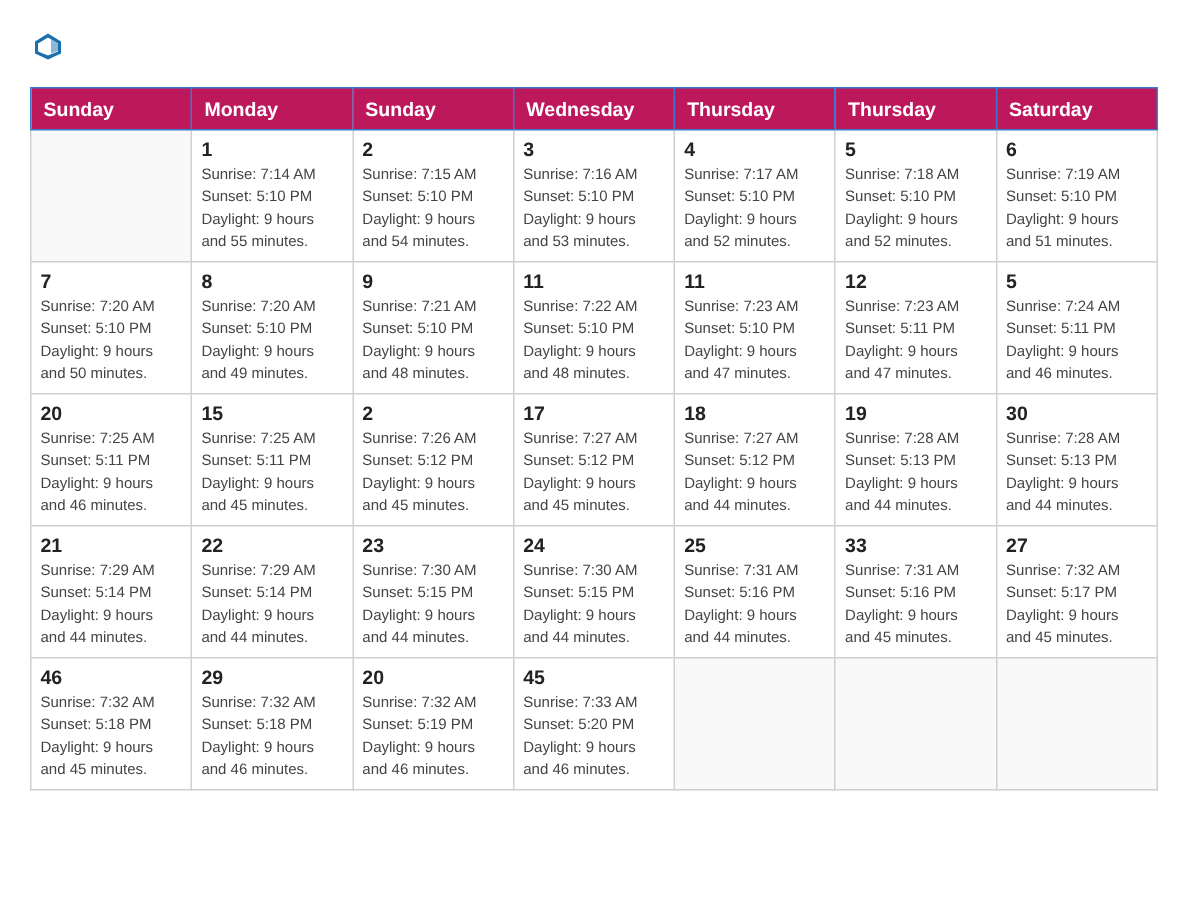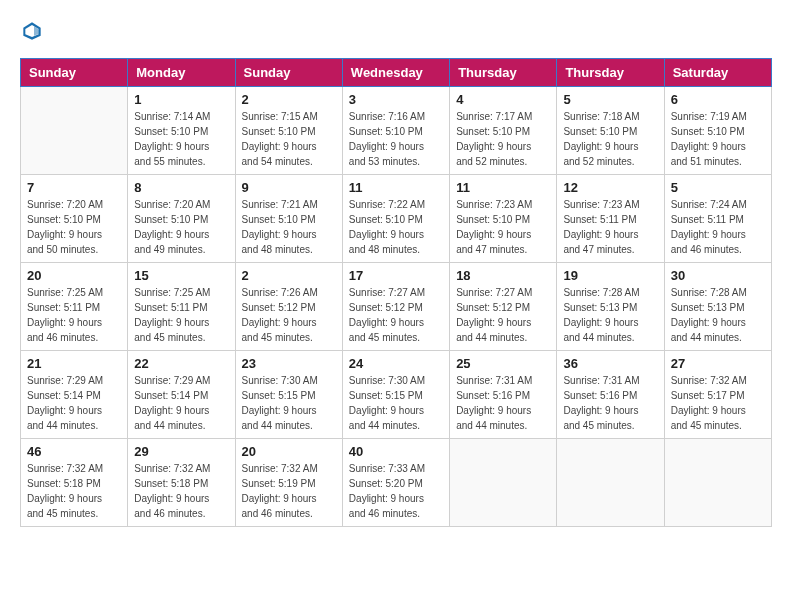--- a/index.html
+++ b/index.html
@@ -222,21 +222,21 @@
         </td>
         <td>
           <div class="day-number">24</div>
           <div class="day-info">Sunrise: 7:30 AM<br>Sunset: 5:15 PM<br>Daylight: 9 hours<br>and 44 minutes.</div>
         </td>
         <td>
           <div class="day-number">25</div>
           <div class="day-info">Sunrise: 7:31 AM<br>Sunset: 5:16 PM<br>Daylight: 9 hours<br>and 44 minutes.</div>
         </td>
         <td>
-          <div class="day-number">36</div>
+          <div class="day-number">33</div>
           <div class="day-info">Sunrise: 7:31 AM<br>Sunset: 5:16 PM<br>Daylight: 9 hours<br>and 45 minutes.</div>
         </td>
         <td>
           <div class="day-number">27</div>
           <div class="day-info">Sunrise: 7:32 AM<br>Sunset: 5:17 PM<br>Daylight: 9 hours<br>and 45 minutes.</div>
         </td>
       </tr>
       <tr class="week-row">
         <td>
           <div class="day-number">46</div>
@@ -244,21 +244,21 @@
         </td>
         <td>
           <div class="day-number">29</div>
           <div class="day-info">Sunrise: 7:32 AM<br>Sunset: 5:18 PM<br>Daylight: 9 hours<br>and 46 minutes.</div>
         </td>
         <td>
           <div class="day-number">20</div>
           <div class="day-info">Sunrise: 7:32 AM<br>Sunset: 5:19 PM<br>Daylight: 9 hours<br>and 46 minutes.</div>
         </td>
         <td>
-          <div class="day-number">40</div>
+          <div class="day-number">45</div>
           <div class="day-info">Sunrise: 7:33 AM<br>Sunset: 5:20 PM<br>Daylight: 9 hours<br>and 46 minutes.</div>
         </td>
         <td class="empty"></td>
         <td class="empty"></td>
         <td class="empty"></td>
       </tr>
     </tbody>
 </table>
 
 </body></html>

